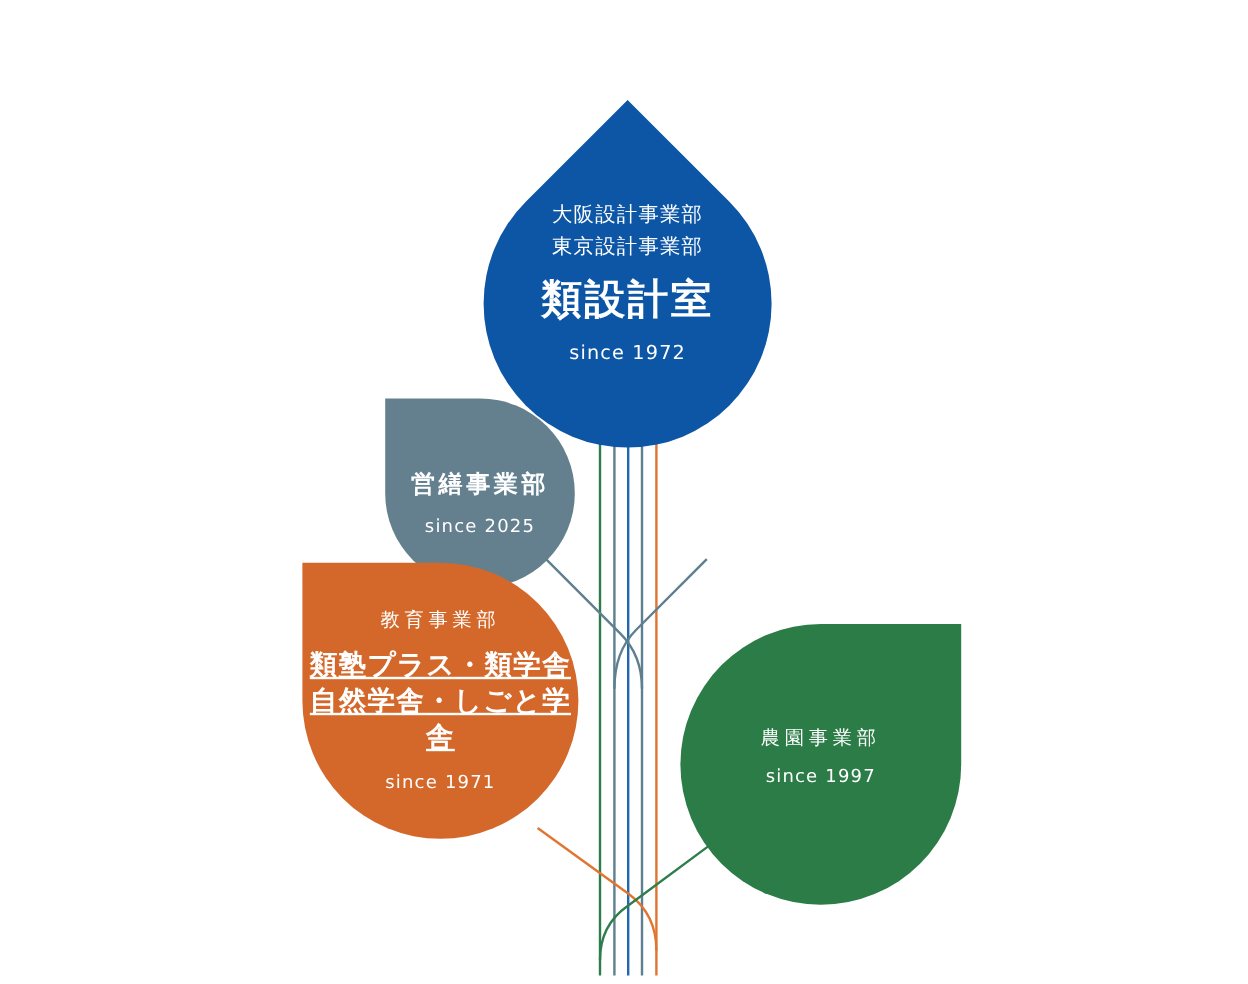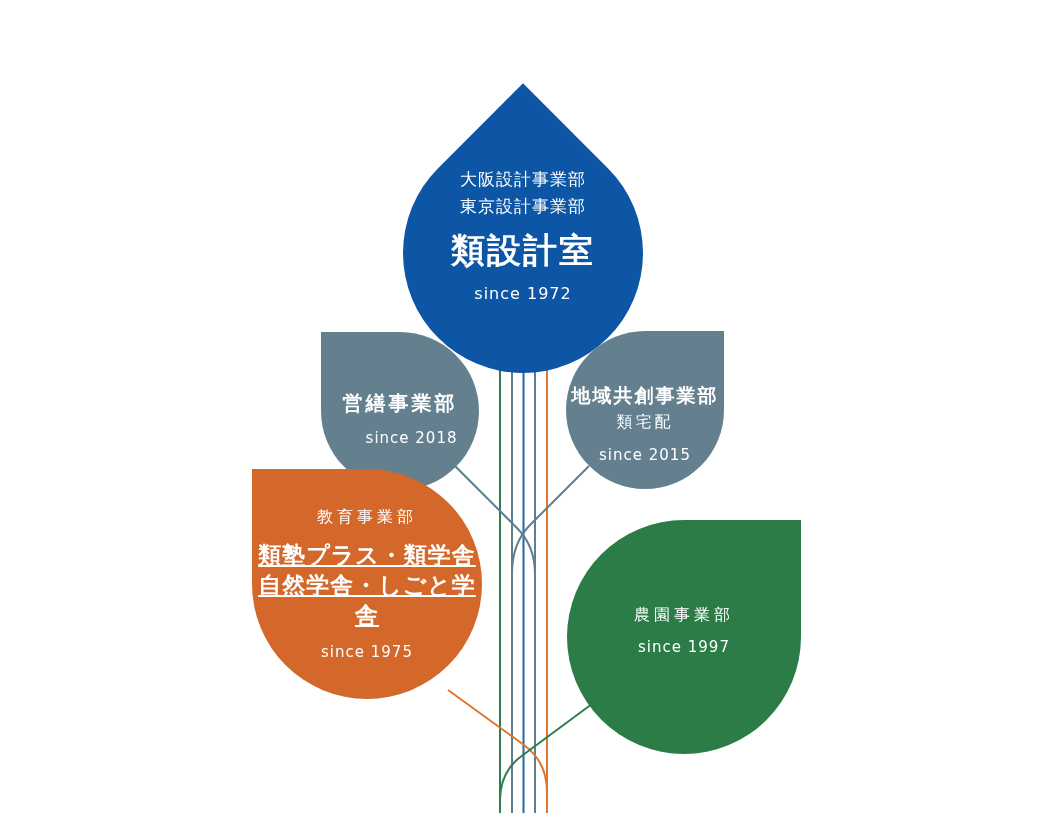--- a/index.html
+++ b/index.html
@@ -29,21 +29,21 @@
   }
   .drop .inner { transform: rotate(-45deg) translateY(-18px); }
 
   .leaf-tl { border-radius: 0 50% 50% 50%; }   
   .leaf-tr { border-radius: 50% 0 50% 50%; }   
 
   .eizen {
     left: 321px; top: 332px; width: 158px; height: 158px;
     background: var(--gray, #64808f);
   }
-  .eizen .inner { transform: translateY(8px); align-items: flex-end; }
+  .eizen .inner { transform: translateY(8px); }
 
   .chiiki {
     left: 566px; top: 331px; width: 158px; height: 158px;
     background: var(--gray, #64808f);
   }
   .chiiki .inner { transform: translateY(14px); }
 
   .education {
     left: 252px; top: 469px; width: 230px; height: 230px;
     background: var(--education-orange, #d4682a);
@@ -93,38 +93,31 @@
       <div class="dept-sm">大阪設計事業部</div>
       <div class="dept-sm">東京設計事業部</div>
       <div class="drop-title">類設計室</div>
       <div class="since">since 1972</div>
     </div>
   </div>
 
   <div class="leaf leaf-tl eizen">
     <div class="inner">
       <div class="eizen-title">営繕事業部</div>
-      <div class="since-sm">since 2018</div>
+      <div class="since-sm">since 2025</div>
     </div>
   </div>
 
-  <div class="leaf leaf-tr chiiki">
-    <div class="inner">
-      <div class="chiiki-title">地域共創事業部</div>
-      <div class="chiiki-sub">類宅配</div>
-      <div class="since-sm">since 2015</div>
-    </div>
-  </div>
 
   <div class="leaf leaf-tl education">
     <div class="inner">
       <div class="dept-spaced">教育事業部</div>
       <div class="edu-title">類塾プラス・類学舎</div>
       <div class="edu-title" style="margin-top:0;">自然学舎・しごと学舎</div>
-      <div class="since-sm">since 1975</div>
+      <div class="since-sm">since 1971</div>
     </div>
   </div>
 
   <div class="leaf leaf-tr farm">
     <div class="inner">
       <div class="dept-spaced">農園事業部</div>
       <div class="since-sm">since 1997</div>
     </div>
   </div>
 

